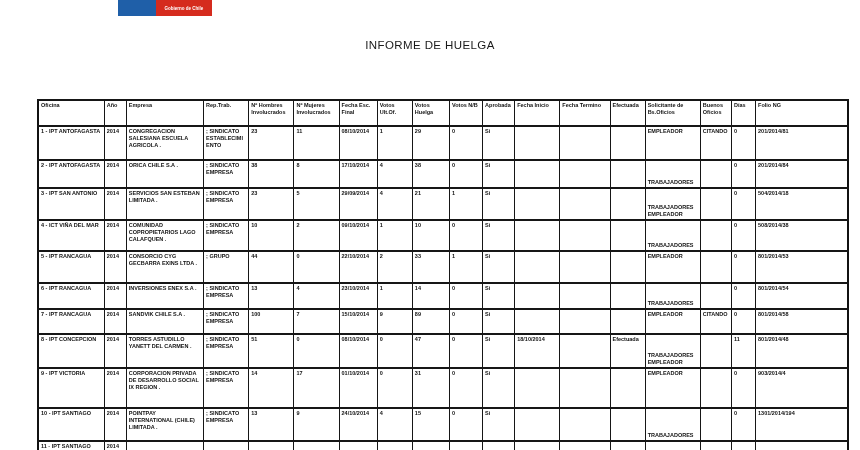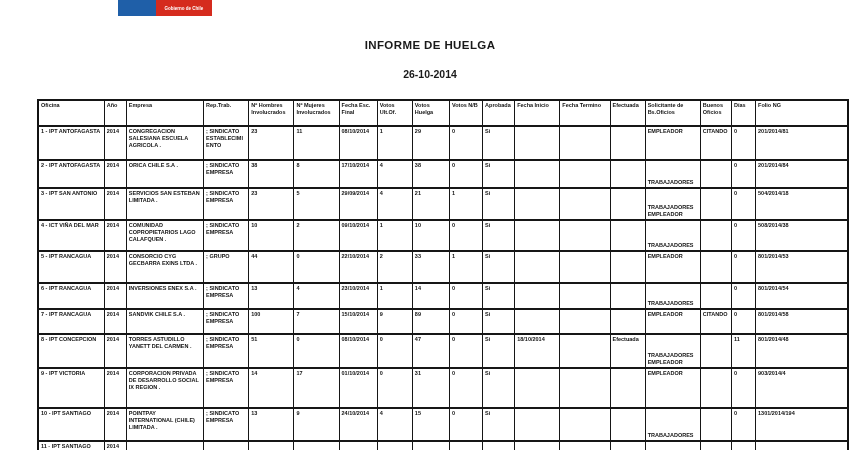--- a/index.html
+++ b/index.html
@@ -13,21 +13,21 @@
     margin: 0;
   }
   
   .logo { position: absolute; left: 118px; top: 0; height: 16px; display: flex; }
   .logo-blue { width: 38px; height: 16px; }
   .logo-red { width: 56px; height: 16px; display: flex; align-items: center; justify-content: center; }
   .logo-red span { color: #fff; font-size: 4.5px; font-weight: bold; white-space: nowrap; }
   
   .title {
     position: absolute; top: 39px; left: 0; width: 100%;
-    text-align: center; font-size: 11.5px; font-weight: bold; color: #1a1a1a;
+    text-align: center; font-size: 11.5px; font-weight: normal; color: #1a1a1a;
     letter-spacing: 0.4px;
   }
   .date {
     position: absolute; top: 68px; left: 0; width: 100%;
     text-align: center; font-size: 10.5px; font-weight: bold; color: #1a1a1a;
   }
   
   table.report {
     position: absolute; left: 37px; top: 99px;
     width: 812px;
@@ -58,21 +58,20 @@
 <div class="page">
 
   <div class="logo">
     <div class="logo-blue" style="background: rgb(31, 95, 168);"></div>
     <div class="logo-red" style="background: rgb(213, 43, 30);">
       <span>Gobierno de Chile</span>
     </div>
   </div>
 
   <div class="title">INFORME DE HUELGA</div>
-  <div class="date">26-10-2014</div>
 
   <table class="report">
     <colgroup id="report-colgroup">
         <col style="width: 66px;">
         <col style="width: 22px;">
         <col style="width: 77px;">
         <col style="width: 45px;">
         <col style="width: 45px;">
         <col style="width: 45px;">
         <col style="width: 38px;">

